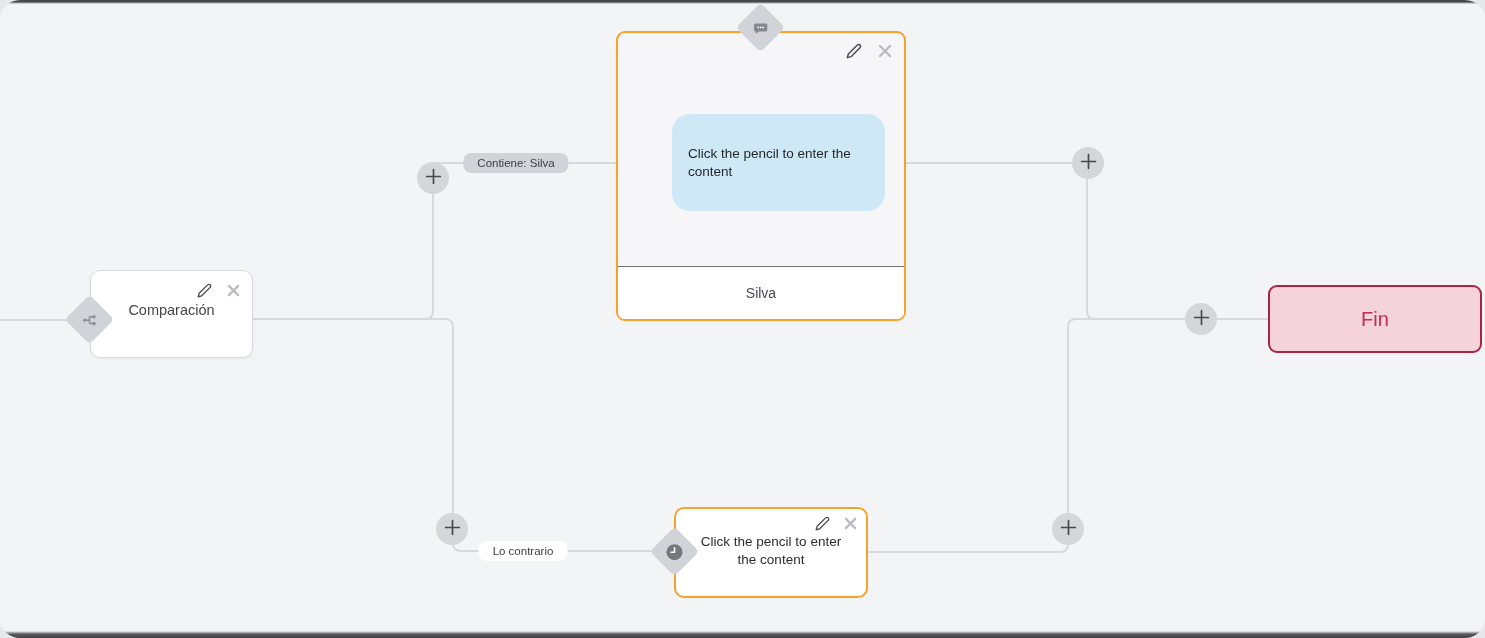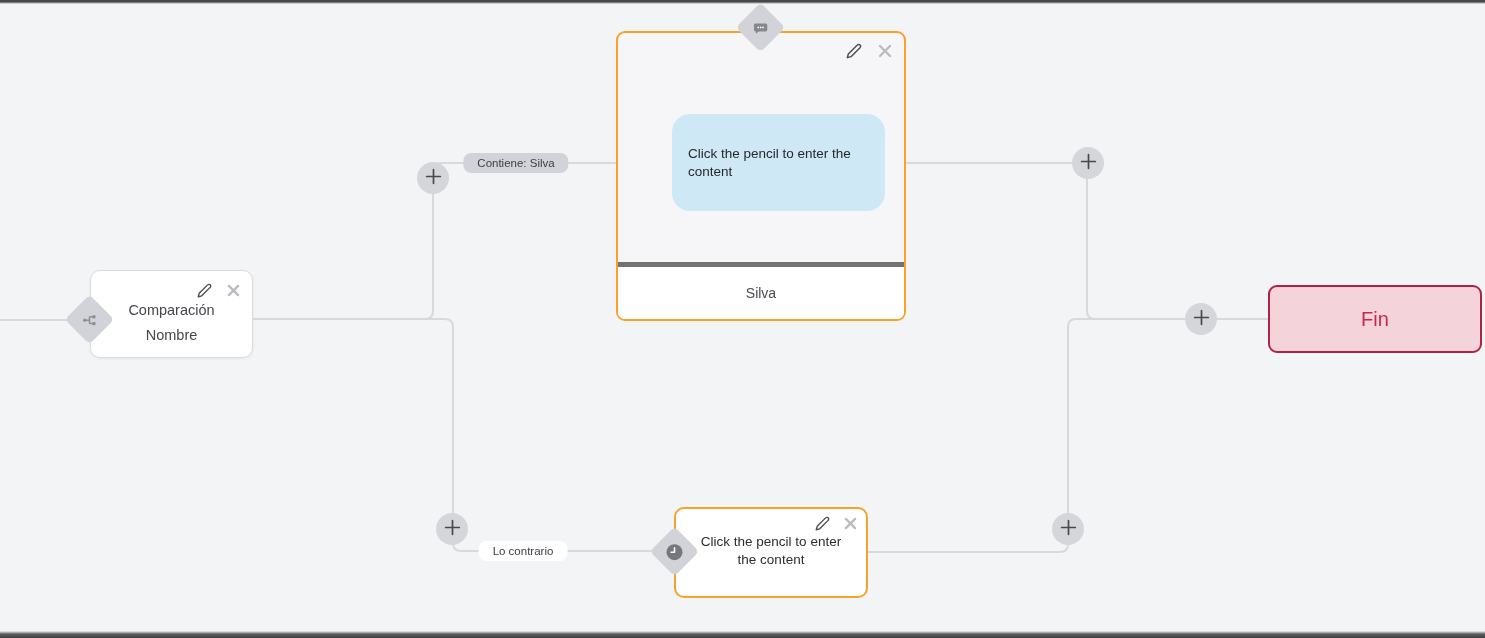--- a/index.html
+++ b/index.html
@@ -1,31 +1,31 @@
 <!DOCTYPE html>
 <html><head>
 <meta charset="utf-8">
 <style>
   html,body{margin:0;padding:0;background:#e8e8ea;font-family:"Liberation Sans",sans-serif;}
-  .canvas{position:relative;width:1485px;height:638px;background:#f3f4f6;overflow:hidden;}
+  .canvas{position:relative;width:1485px;height:638px;background:#f3f4f6;overflow:hidden;border-radius:20px;}
   .edge-strip-top{position:absolute;left:0;top:0;width:100%;height:4px;
     background:linear-gradient(to bottom,#47474a 0%,#47474a 45%,rgba(71,71,74,0) 100%);}
   .edge-strip-bottom{position:absolute;left:0;bottom:0;width:100%;height:7px;
     background:linear-gradient(to top,#424245 0%,#5a5a5e 55%,rgba(90,90,94,0) 100%);}
   .wires{position:absolute;left:0;top:0;z-index:1;}
 
   .node{position:absolute;box-sizing:border-box;z-index:3;}
   .cond-node{left:90px;top:270px;width:163px;height:88px;background:#ffffff;
     border:1.5px solid #d9dbe0;border-radius:10px;box-shadow:0 1px 3px rgba(40,40,50,.06);}
   .cond-title{margin-top:27px;text-align:center;font-size:14.5px;color:#45474d;line-height:25px;}
 
   .msg-node{left:616px;top:31px;width:290px;height:290px;background:#f6f6f8;
     border:2px solid #f8a22b;border-radius:9px;}
   .msg-footer{position:absolute;left:0;right:0;bottom:0;height:52px;background:#ffffff;
-    border-top:5px solid #737373;border-radius:0 0 7px 7px;display:flex;align-items:center;justify-content:center;
+    border-top:1px solid #737373;border-radius:0 0 7px 7px;display:flex;align-items:center;justify-content:center;
     font-size:14px;color:#494b51;}
   .bubble{position:absolute;left:54px;top:81px;width:213px;height:97px;background:#cee9f5;
     border-radius:18px;display:flex;align-items:center;box-sizing:border-box;padding:0 16px;
     font-size:13.5px;color:#26272c;line-height:1.3;}
 
   .reply-node{left:674px;top:507px;width:194px;height:91px;background:#ffffff;
     border:2px solid #f8a22b;border-radius:10px;}
   .reply-text{margin-top:24px;padding:0 14px;text-align:center;font-size:13.5px;color:#2c2d32;line-height:1.35;}
 
   .end-node{left:1268px;top:285px;width:214px;height:68px;background:#f5d3db;
@@ -80,21 +80,20 @@
       <button class="icon-btn">
         <span>
           <svg width="13" height="13" viewBox="0 0 14 14" fill="none" stroke="#b9bbc1" stroke-width="2.4" stroke-linecap="round">
               <path d="M2 2 L12 12 M12 2 L2 12"></path>
             </svg>
         </span>
       </button>
     </div>
     <div class="cond-title">
       <div>Comparación</div>
-      <div>Nombre</div>
     </div>
   </div>
   <div class="diamond" style="left:72px;top:302px;">
     <span>
       <svg width="16" height="16" viewBox="0 0 16 16">
         <path d="M4 8 H8 M8 4.6 V11.4 M8 4.6 H11 M8 11.4 H11" stroke="#8a8e96" stroke-width="1.5" fill="none"></path>
         <rect x="1.6" y="6.4" width="3.2" height="3.2" rx="1.6" fill="#8a8e96"></rect>
         <rect x="10.8" y="3" width="3.2" height="3.2" rx="0.8" fill="#8a8e96"></rect>
         <rect x="10.8" y="9.8" width="3.2" height="3.2" rx="0.8" fill="#8a8e96"></rect>
       </svg>

